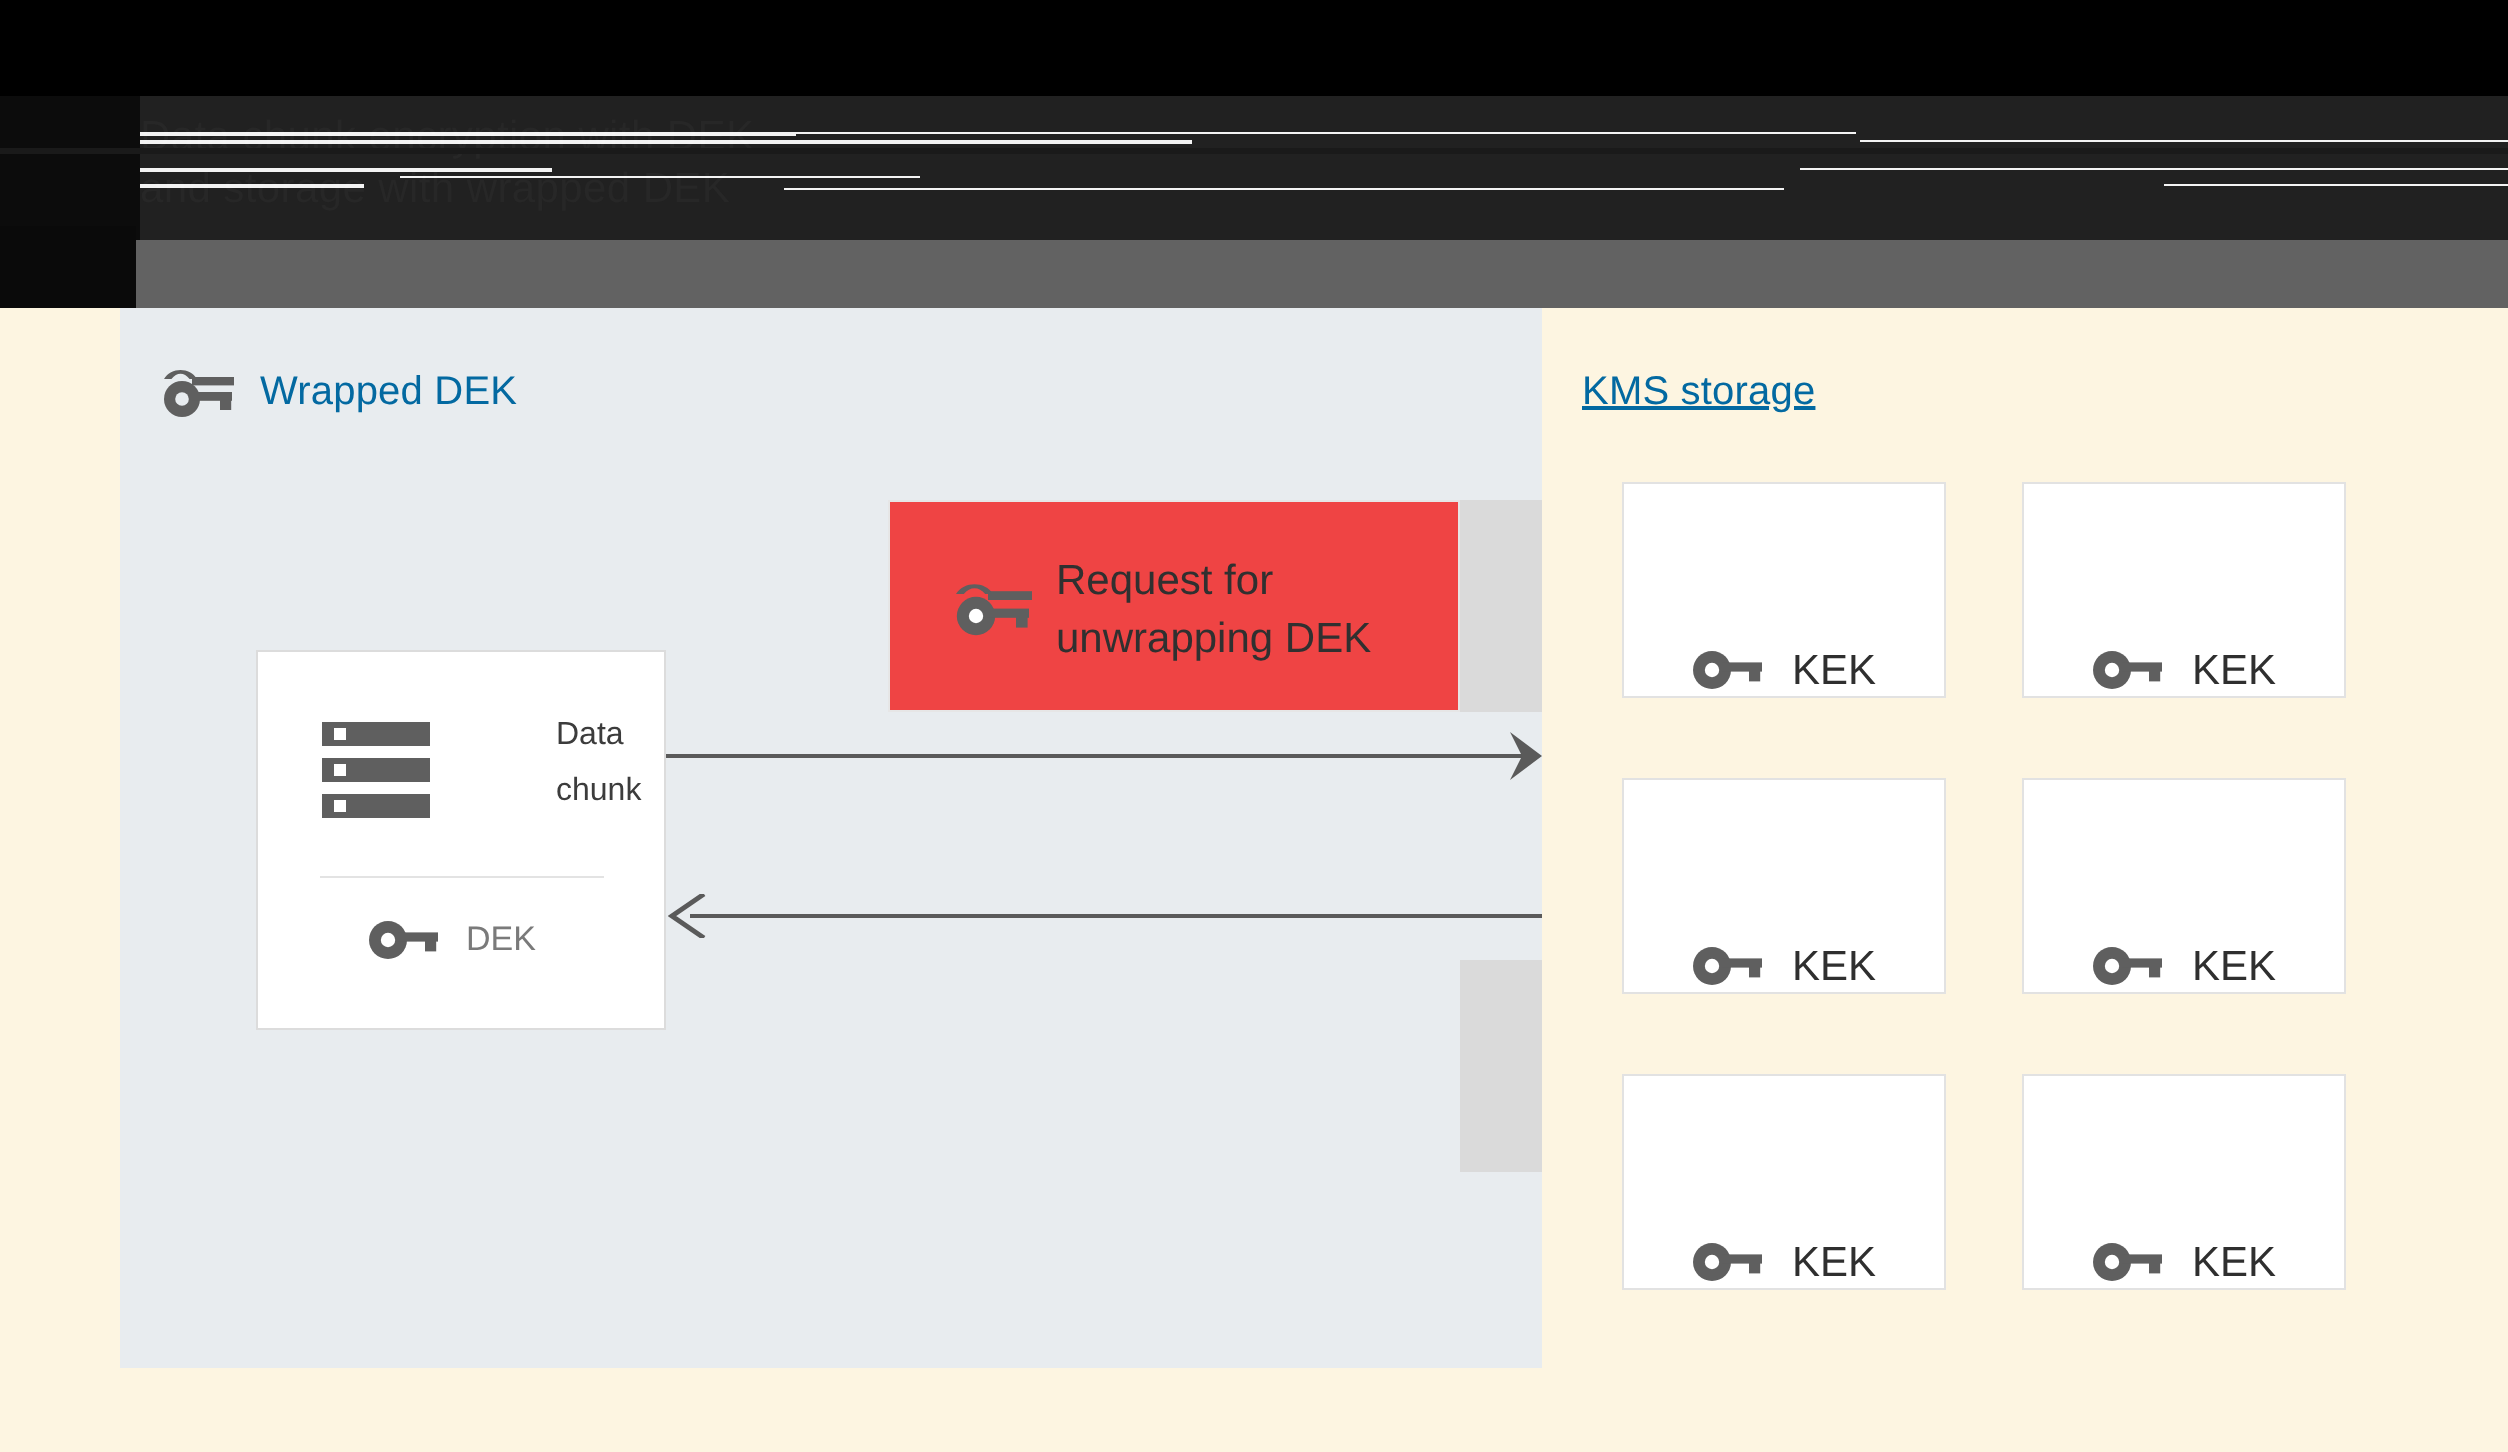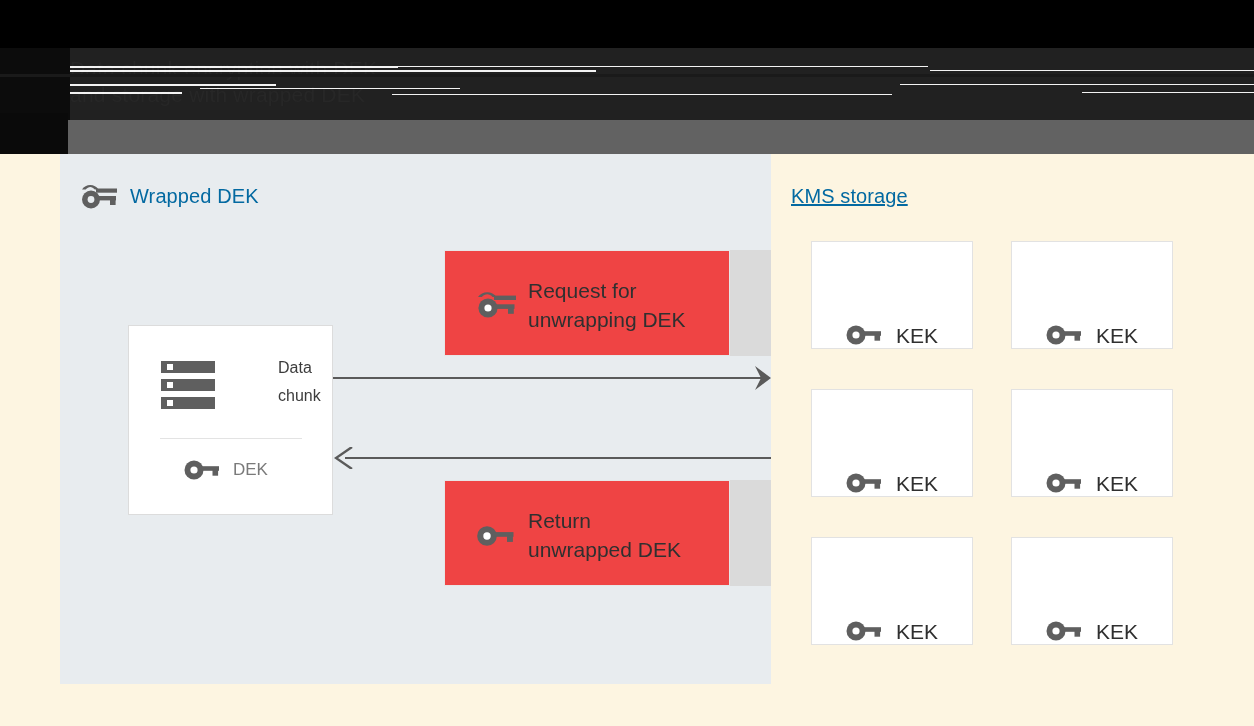--- a/index.html
+++ b/index.html
@@ -169,32 +169,20 @@
         <circle cx="12" cy="21" r="3.6" fill="#ffffff"></circle>
         <rect x="17.5" y="17.3" width="21" height="4.6" fill="#5f5f5f"></rect>
         <rect x="32" y="20.4" width="5.8" height="6.4" fill="#5f5f5f"></rect>
       </svg>
     </div>
     <div class="msg-text" style="top:25px;">Request for
 unwrapping DEK</div>
   </div>
 
   <div class="msg-shadowstrip strip-return"></div>
-  <div class="msg-card card-return">
-    <div class="msg-icon" style="top:40px;">
-      <svg viewBox="0 0 42 30" width="42" height="30" aria-hidden="true">
-        <circle cx="11" cy="15" r="9.8" fill="#5f5f5f"></circle>
-        <circle cx="11" cy="15" r="3.7" fill="#ffffff"></circle>
-        <rect x="16.5" y="11.1" width="21" height="4.7" fill="#5f5f5f"></rect>
-        <rect x="31" y="14.4" width="5.9" height="6.5" fill="#5f5f5f"></rect>
-      </svg>
-    </div>
-    <div class="msg-text" style="top:25px;">Return
-unwrapped DEK</div>
-  </div>
 
   <div class="arrow-line arrow-right"></div>
   <div class="arrowhead-right">
     <svg viewBox="0 0 22 24" width="22" height="24" aria-hidden="true">
       <path d="M0 0 L16 12 L0 24 L6 12 Z" fill="#5a5a5a"></path>
     </svg>
   </div>
 
   <div class="arrow-line arrow-left"></div>
   <div class="arrowhead-left">

